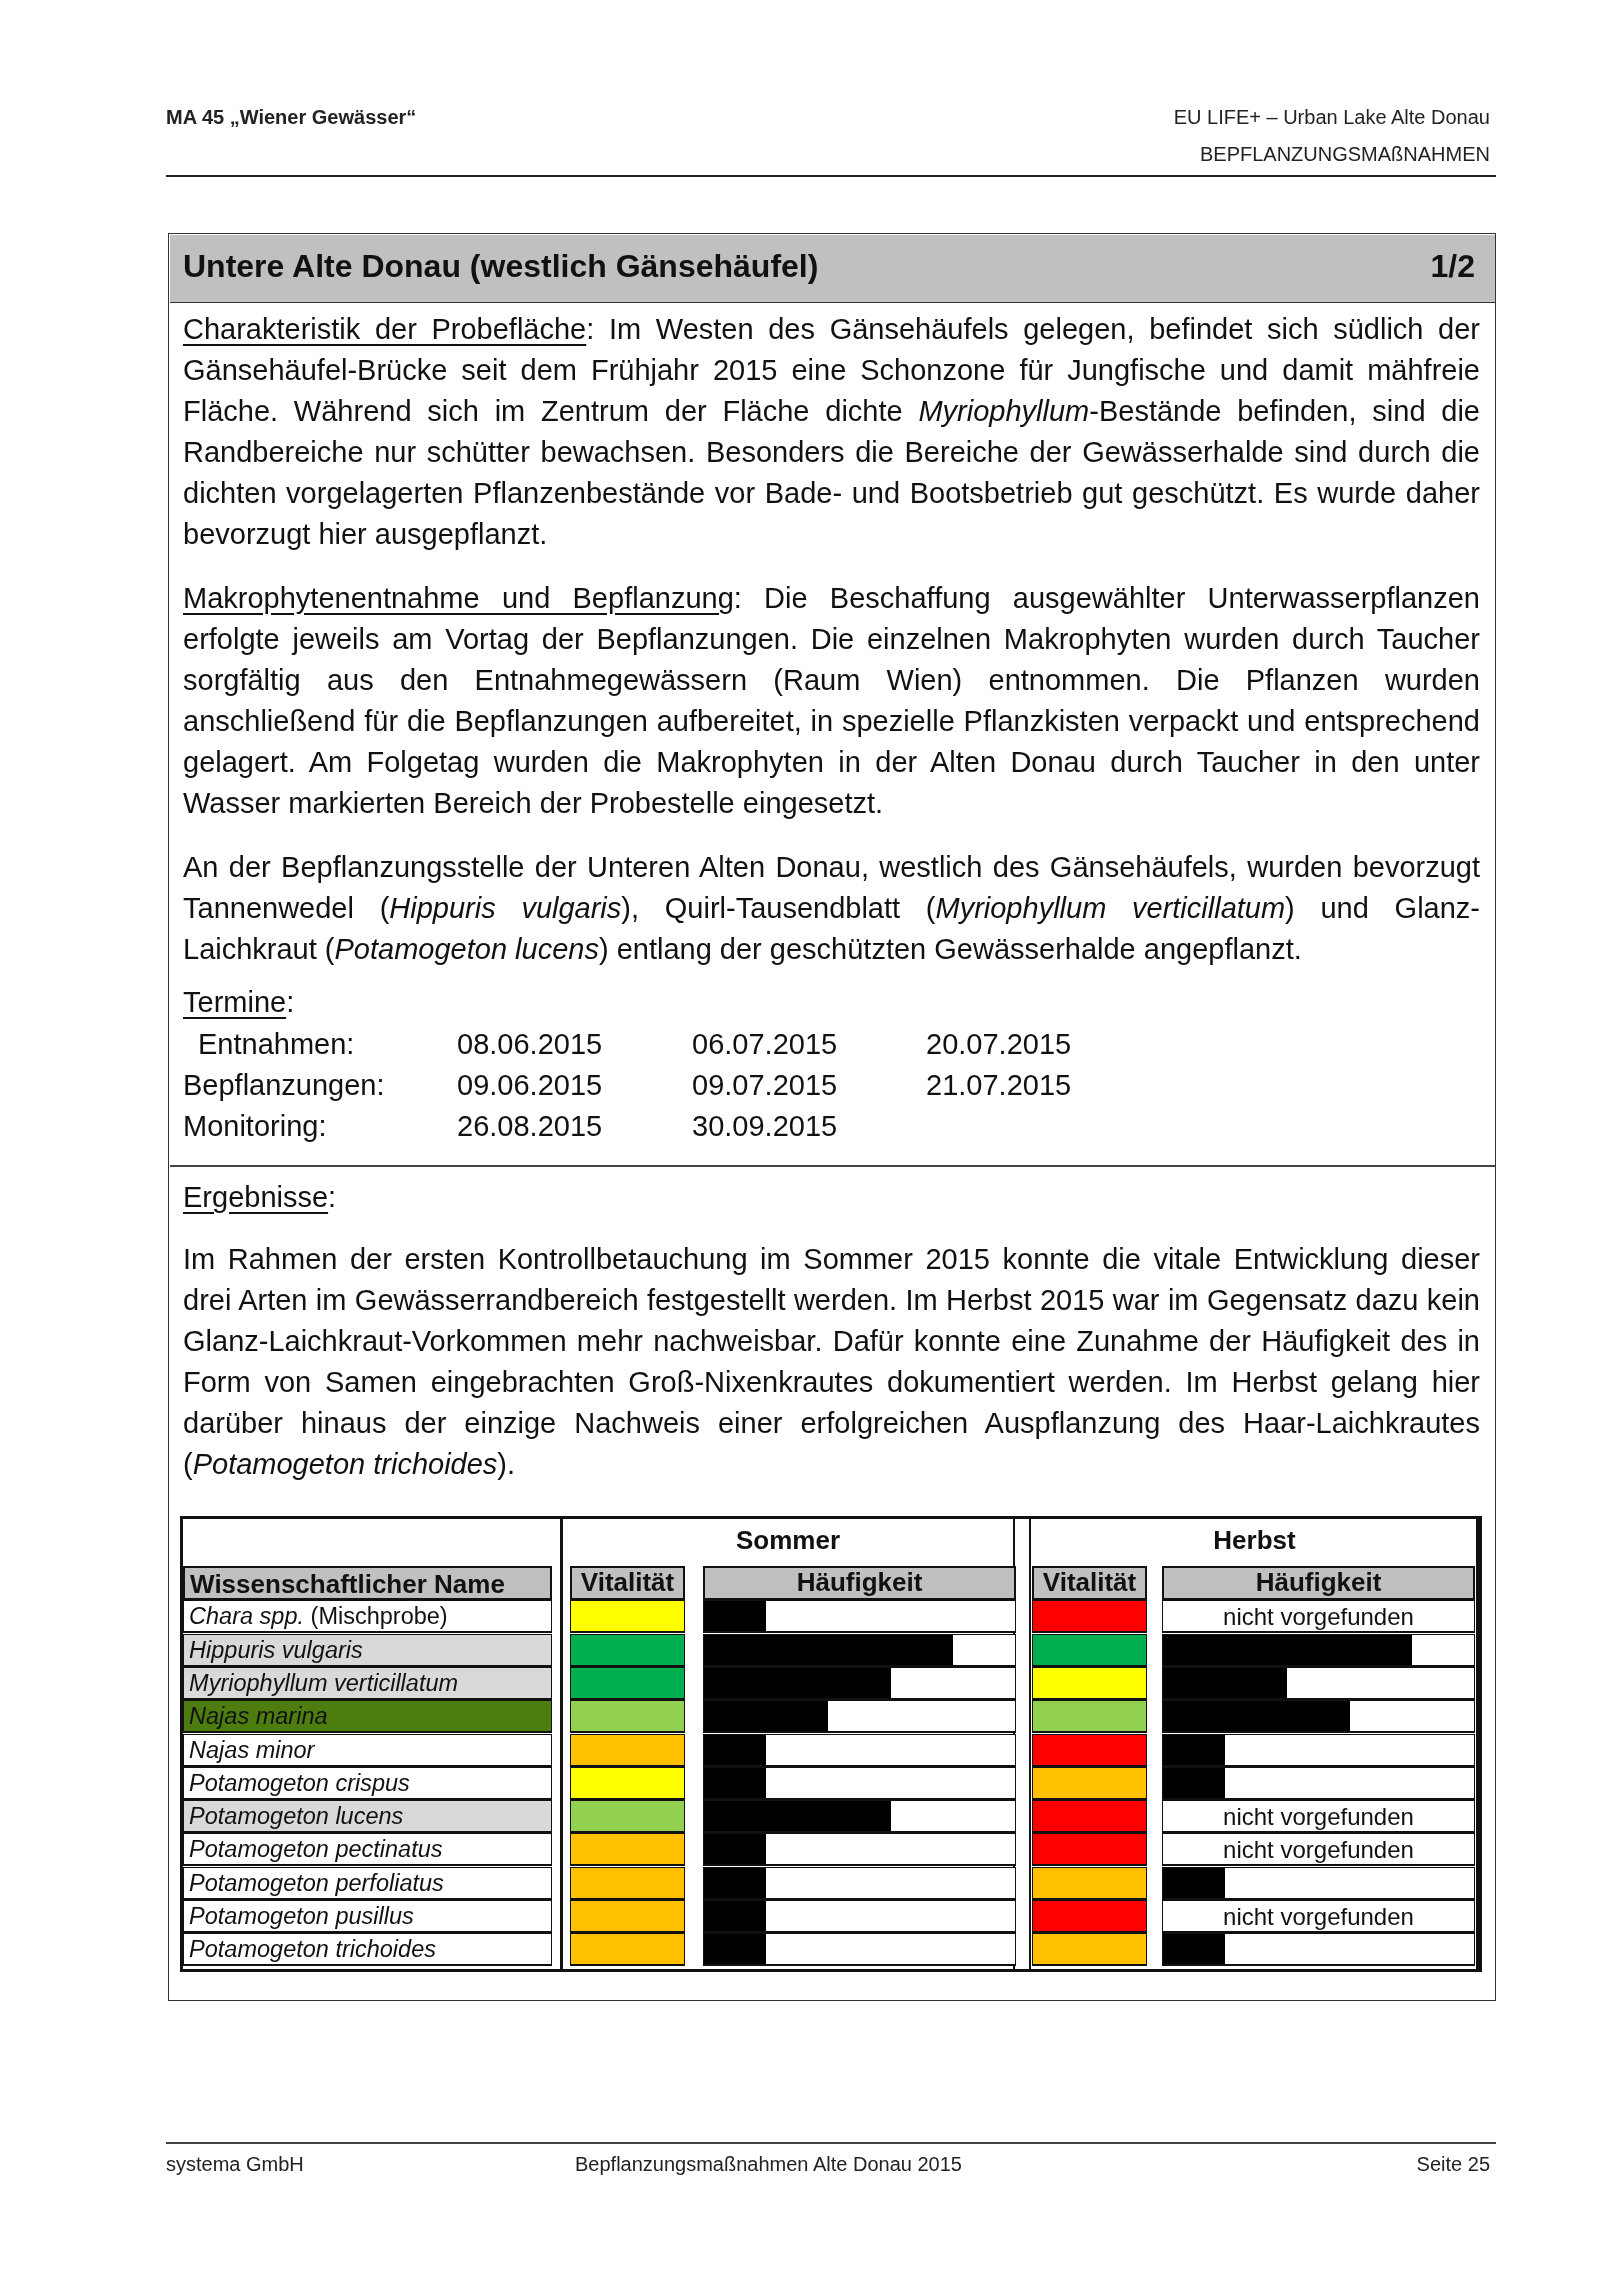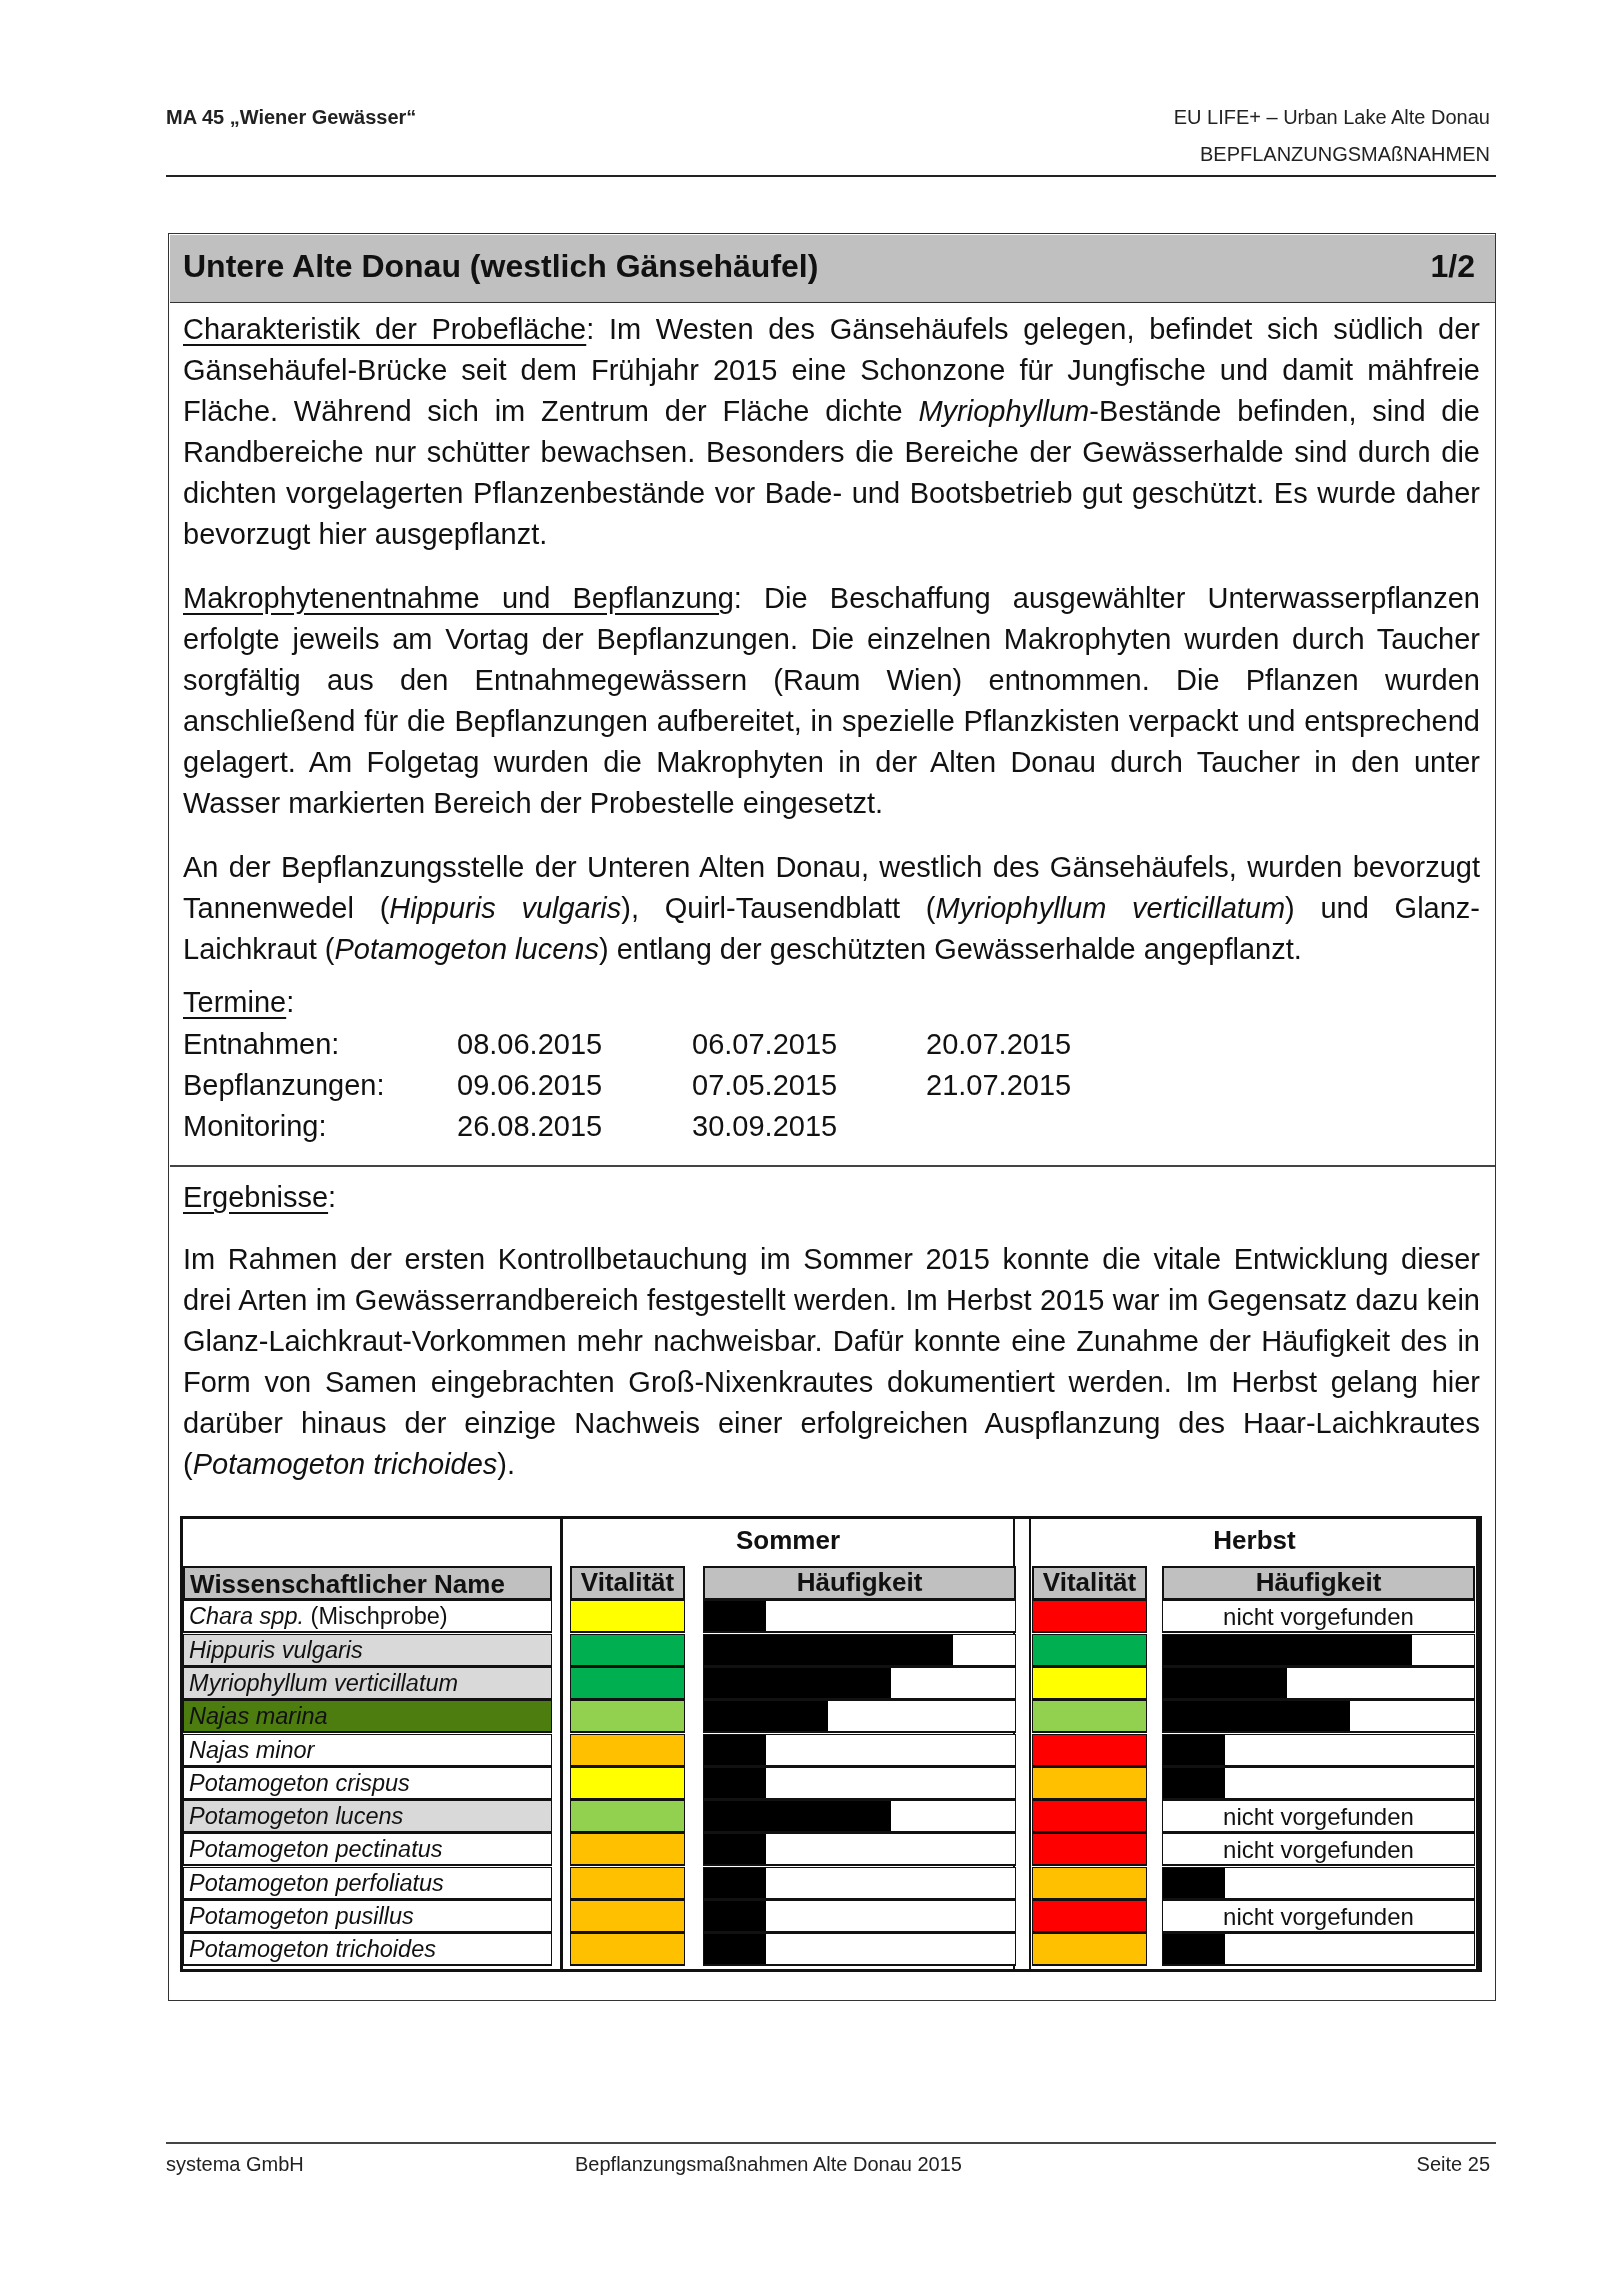--- a/index.html
+++ b/index.html
@@ -54,29 +54,29 @@
 </div>
 
 <div class="abs para" style="top:847px;">
   <span>An der Bepflanzungsstelle der Unteren Alten Donau, westlich des Gänsehäufels, wurden bevorzugt Tannenwedel (</span><i>Hippuris vulgaris</i><span>), Quirl-Tausendblatt (</span><i>Myriophyllum verticillatum</i><span>) und Glanz-Laichkraut (</span><i>Potamogeton lucens</i><span>) entlang der geschützten Gewässerhalde angepflanzt.</span>
 </div>
 
 <div class="abs para" style="top:982px;">
   <span class="u">Termine</span><span>:</span>
 </div>
 <div class="abs termrow" style="top:1024px; width:1136px; height:41px;">
-  <span style="left:0;">Entnahmen:</span>
+  <span style="left:15px;">Entnahmen:</span>
   <span style="left:274px;">08.06.2015</span>
   <span style="left:509px;">06.07.2015</span>
   <span style="left:743px;">20.07.2015</span>
 </div>
 <div class="abs termrow" style="top:1065px; width:1136px; height:41px;">
   <span style="left:0;">Bepflanzungen:</span>
   <span style="left:274px;">09.06.2015</span>
-  <span style="left:509px;">07.05.2015</span>
+  <span style="left:509px;">09.07.2015</span>
   <span style="left:743px;">21.07.2015</span>
 </div>
 <div class="abs termrow" style="top:1106px; width:1136px; height:41px;">
   <span style="left:0;">Monitoring:</span>
   <span style="left:274px;">26.08.2015</span>
   <span style="left:509px;">30.09.2015</span>
   <span style="left:743px;"></span>
 </div>
 
 <div class="abs sep" style="top:1165px;"></div>

